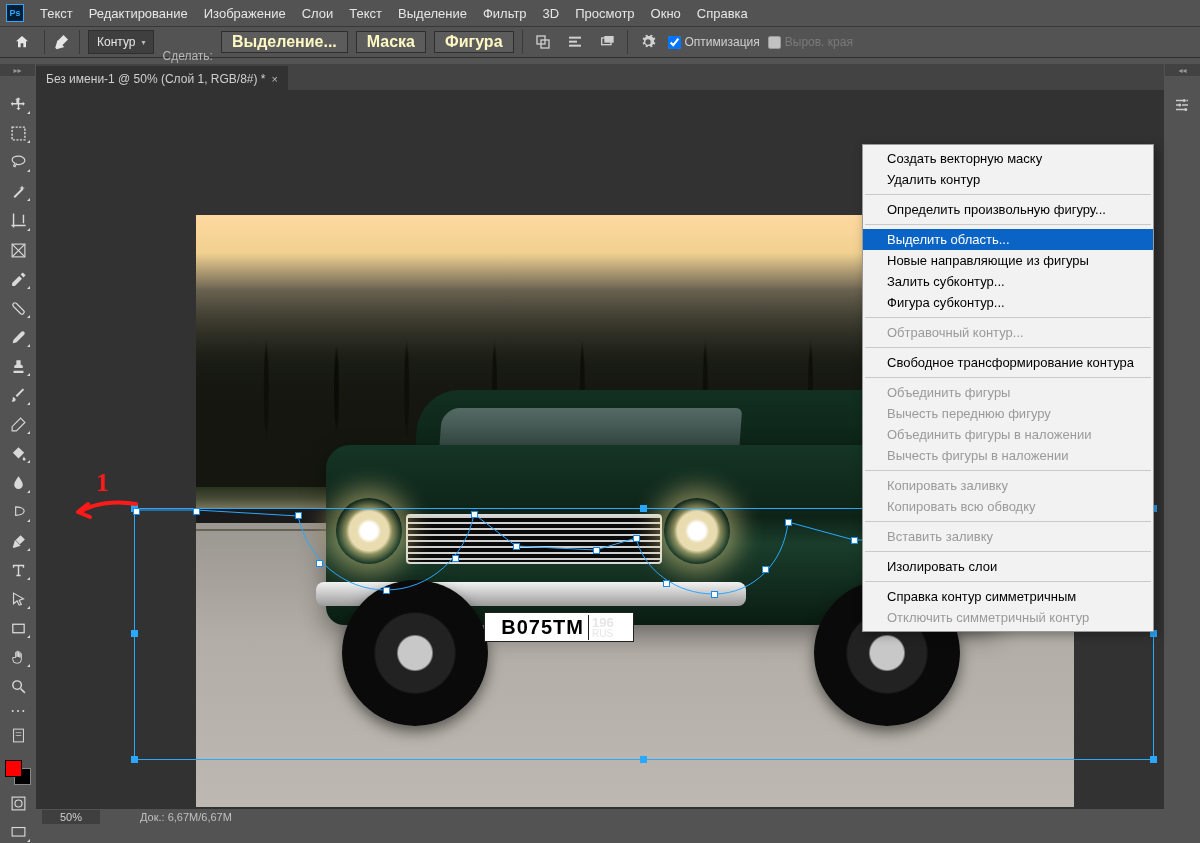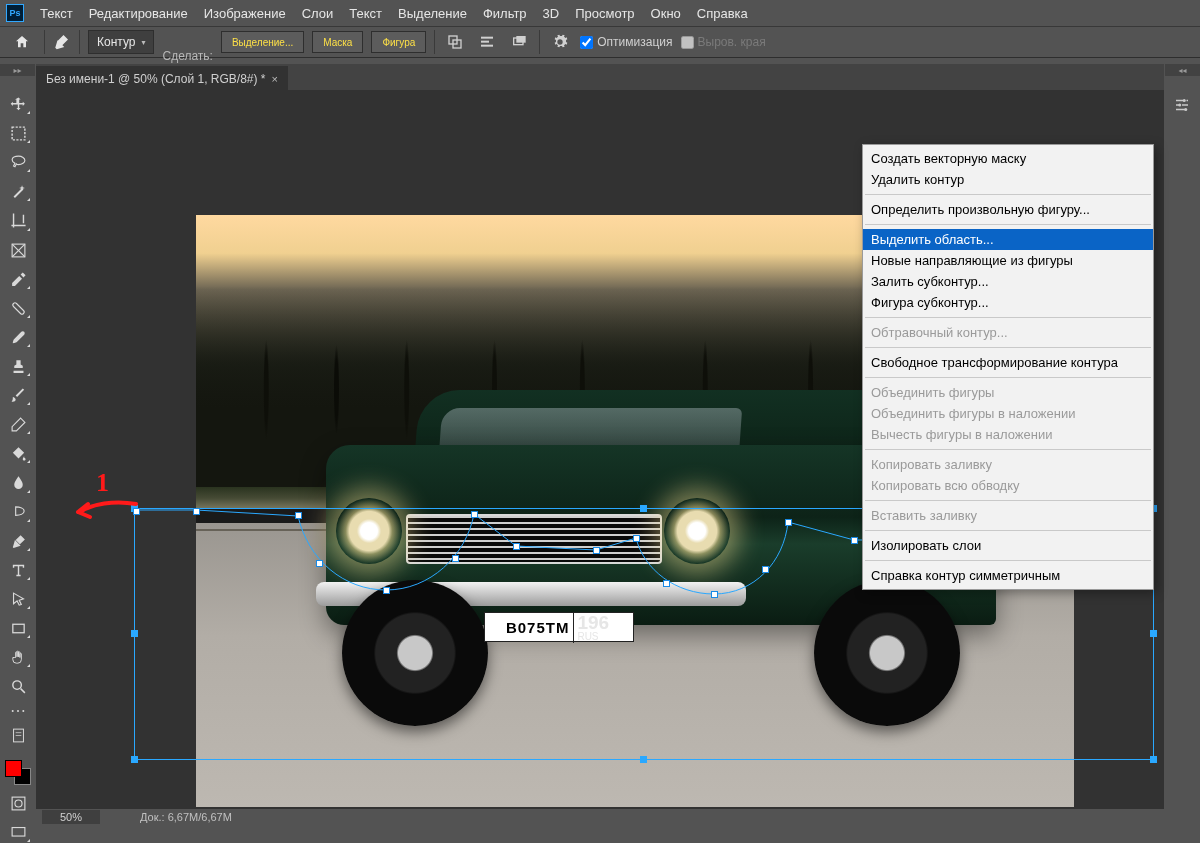--- a/index.html
+++ b/index.html
@@ -54,22 +54,22 @@
     height:24px; padding:0 8px;
     background:#3f3f3f; border:1px solid #2e2e2e;
     display:flex;align-items:center;gap:6px;
     color:#e6e6e6; font-size:12px;
   }
   .opt-dd .chev{font-size:8px;color:#bbb;}
   .opt-label{color:#b8b8b8;margin-top:28px;}
   .opt-btn{
     height:22px;padding:0 10px;
     background:#5c5c5c;border:1px solid #2e2e2e;
-    color:#fde047;font-size:10px;
-    display:flex;align-items:center;
+    color:#fef9c3;font-size:16px;
+    display:flex;align-items:center;font-weight:bold;
   }
   .opt-icon{
     width:24px;height:22px;display:flex;align-items:center;justify-content:center;
     color:#d0d0d0;
   }
   .opt-icon svg{width:16px;height:16px;fill:#d0d0d0;}
   .opt-check{display:flex;align-items:center;gap:4px;color:#d0d0d0;}
   .opt-disabled{color:#7a7a7a;}
 
   
@@ -177,43 +177,43 @@
     background:radial-gradient(circle,#fff 0 18%, #e8dcb0 26% 42%, rgba(255,230,150,0.5) 50%, transparent 70%);
     box-shadow:0 0 24px 10px rgba(255,230,150,0.45);}
   .headlight.l{left:40px;} .headlight.r{left:368px;}
   .grille{position:absolute;left:110px;top:124px;width:256px;height:50px;
     background:repeating-linear-gradient(to bottom,#cfcfcf 0 2px,#0a0a0a 2px 6px);
     border:2px solid #d9d9d9;border-radius:4px;}
   .bumper{position:absolute;left:20px;top:192px;width:430px;height:24px;
     background:linear-gradient(to bottom,#f2f2f2,#9c9c9c);border-radius:8px;}
   .plate{position:absolute;left:188px;top:222px;width:150px;height:30px;background:#fff;border:1px solid #222;
     display:flex;align-items:center;justify-content:center;}
-  .plate .pt{font-family:Arial;font-weight:bold;color:#000;font-size:15px;letter-spacing:1px;}
+  .plate .pt{font-family:Arial;font-weight:bold;color:#000;font-size:20px;letter-spacing:1px;}
   .plate .region{margin-left:4px;font-size:10px;border-left:1px solid #222;padding:1px 3px;line-height:1;}
-  .plate .region b{font-size:19px;display:block;}
+  .plate .region b{font-size:13px;display:block;}
 
   
   .path-box{position:absolute;border:1px solid #2aa8ff;}
   .handle{position:absolute;width:7px;height:7px;background:#2aa8ff;}
   .anchor{position:absolute;width:7px;height:7px;background:#fff;border:1px solid #198ae6;}
 
   
   .annot{position:absolute;color:#ff1a1a;font-weight:bold;font-size:26px;
     font-family:"Comic Sans MS", cursive;}
   .annot-arrow{position:absolute;}
 
   
   .ctx{
     position:absolute;left:862px;top:144px;width:292px;
     background:#f2f2f2;border:1px solid #9a9a9a;
     box-shadow:3px 3px 10px rgba(0,0,0,0.35);
     color:#000;font-size:13px;padding:3px 0;
     font-family:"Segoe UI",Tahoma,sans-serif;
   }
-  .ctx .item{padding:3px 8px;white-space:nowrap;}
+  .ctx .item{padding:3px 24px;white-space:nowrap;}
   .ctx .item.disabled{color:#9a9a9a;}
   .ctx .item.sel{background:#0a64c6;color:#fff;}
   .ctx .sep{height:1px;margin:4px 2px;background:#c9c9c9;}
 
 </style>
 </head>
 <body>
 
 <div class="menubar">
   <div class="ps-logo">Ps</div>
@@ -546,24 +546,26 @@
     <div class="item sel">Выделить область...</div>
     <div class="item">Новые направляющие из фигуры</div>
     <div class="item">Залить субконтур...</div>
     <div class="item">Фигура субконтур...</div>
     <div class="sep"></div>
     <div class="item disabled">Обтравочный контур...</div>
     <div class="sep"></div>
     <div class="item">Свободное трансформирование контура</div>
     <div class="sep"></div>
     <div class="item disabled">Объединить фигуры</div>
+    <div class="item disabled">Вычесть переднюю фигуру</div>
     <div class="item disabled">Объединить фигуры в наложении</div>
     <div class="item disabled">Вычесть фигуры в наложении</div>
     <div class="sep"></div>
     <div class="item disabled">Копировать заливку</div>
     <div class="item disabled">Копировать всю обводку</div>
     <div class="sep"></div>
     <div class="item disabled">Вставить заливку</div>
     <div class="sep"></div>
     <div class="item">Изолировать слои</div>
     <div class="sep"></div>
     <div class="item">Справка контур симметричным</div>
+    <div class="item disabled">Отключить симметричный контур</div>
   </div>
 
 </body></html>

